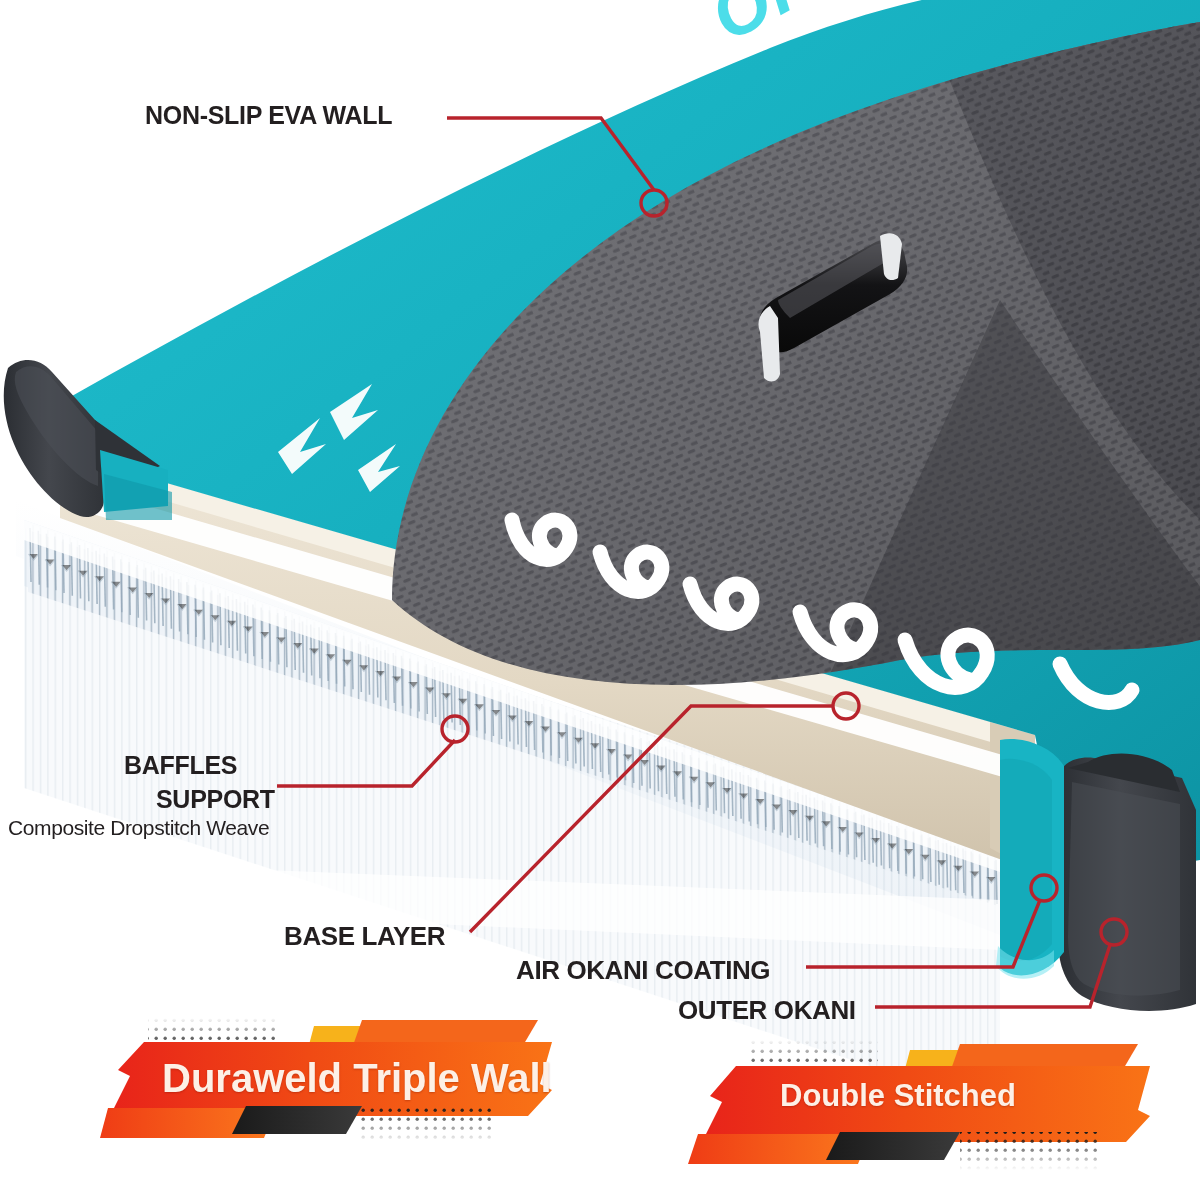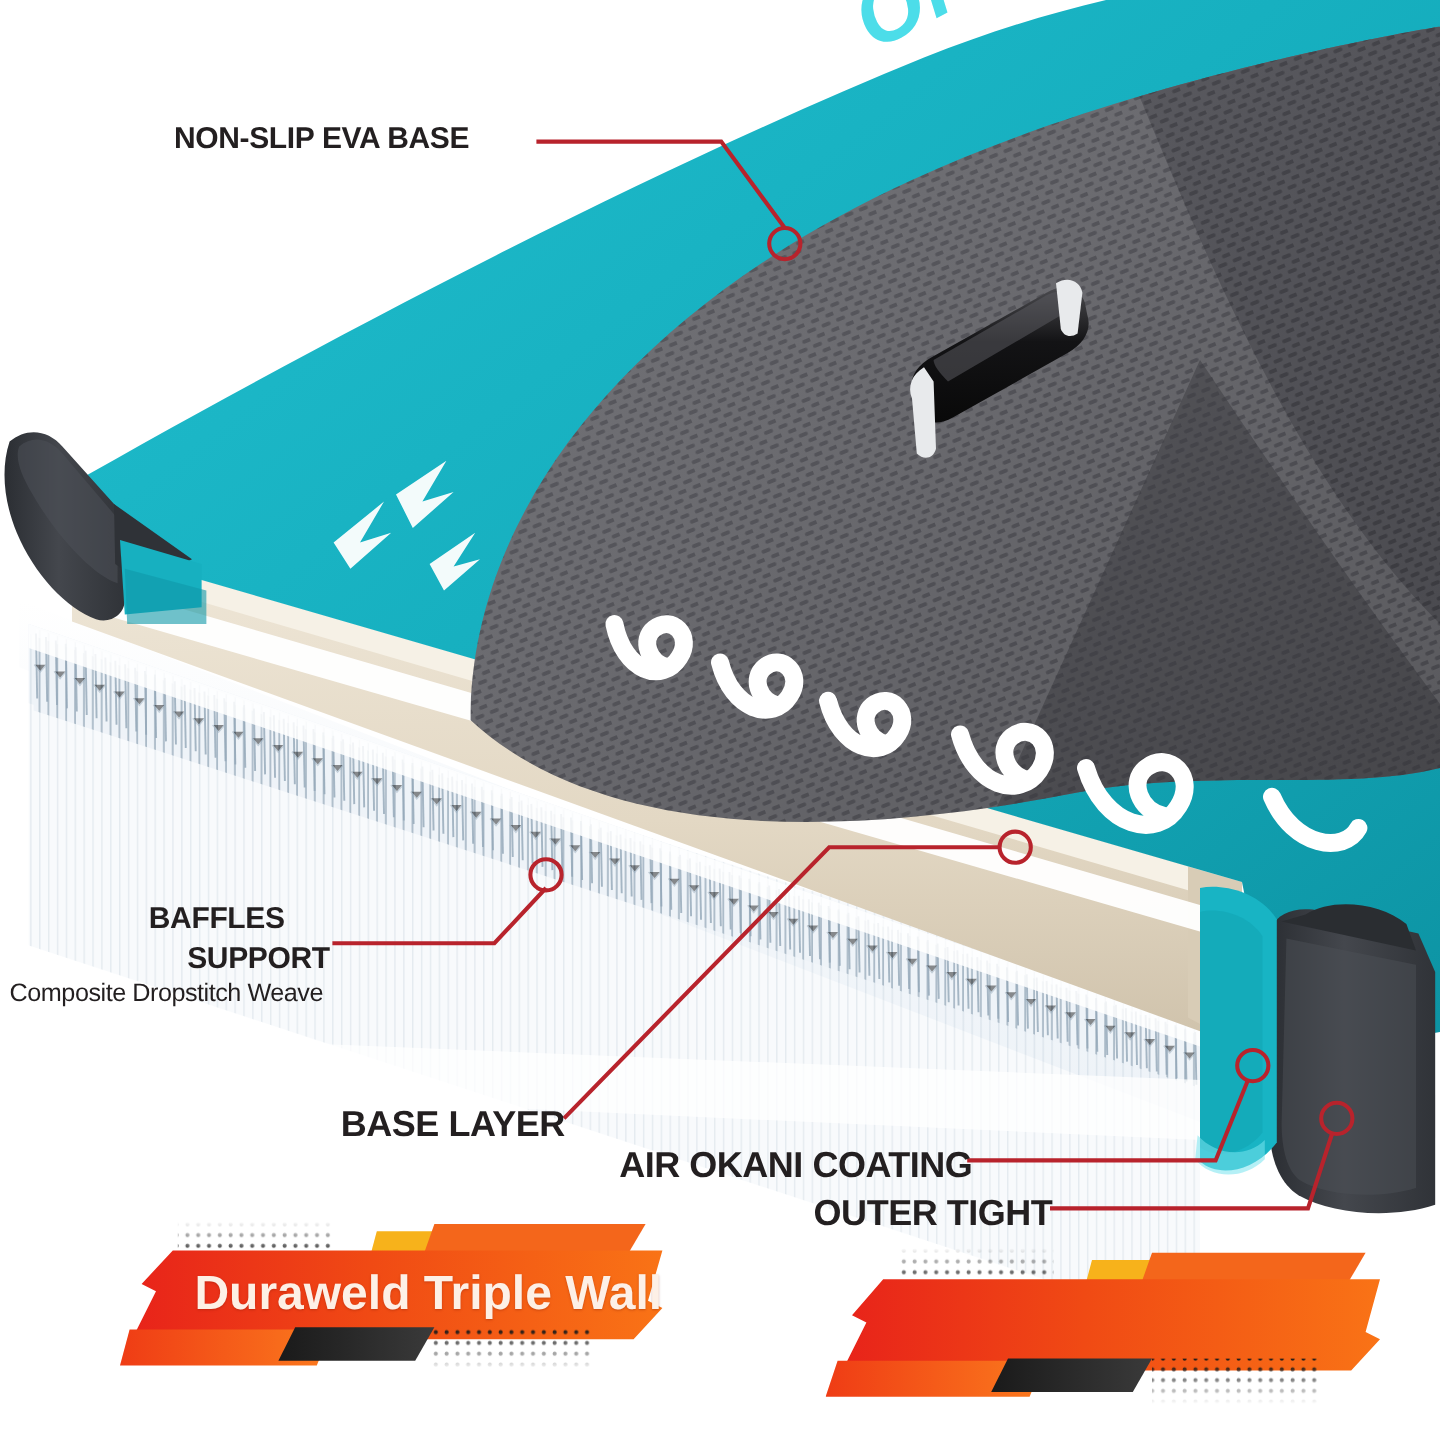--- a/index.html
+++ b/index.html
@@ -3,21 +3,21 @@
 <meta charset="utf-8">
 <style>
   html,body{margin:0;padding:0;background:#fff;}
   body{width:1200px;height:1200px;overflow:hidden;
        font-family:"Liberation Sans",sans-serif;}
   #stage{position:relative;width:1200px;height:1200px;background:#ffffff;}
   #art{position:absolute;inset:0;}
   .lbl{position:absolute;color:#231f20;white-space:nowrap;}
   .lbl.cap{font-weight:bold;font-size:25px;letter-spacing:-.3px;}
   .lbl.sub{font-weight:normal;font-size:21px;letter-spacing:-.4px;}
-  .lbl.big{font-weight:bold;font-size:30px;letter-spacing:-.4px;text-align:right;}
+  .lbl.big{font-weight:bold;font-size:26px;letter-spacing:-.4px;text-align:right;}
   #overlay{position:absolute;inset:0;pointer-events:none;}
   .banner{position:absolute;}
   .bntxt{position:absolute;color:#fdf0e6;font-weight:bold;
          white-space:nowrap;text-shadow:0 1px 2px rgba(120,20,0,.35);}
 </style>
 </head>
 <body>
 
 <div id="stage">
 
@@ -395,33 +395,33 @@
       </g>
     <g id="dots" fill="none" stroke="#b8232c" stroke-width="3.4">
         <circle cx="654" cy="203" r="13"></circle>
         <circle cx="455" cy="729" r="13"></circle>
         <circle cx="846" cy="706" r="13"></circle>
         <circle cx="1044" cy="888" r="13"></circle>
         <circle cx="1114" cy="932" r="13"></circle>
       </g>
   </svg>
 
-  <div class="lbl cap" style="left:145px;top:101px;">NON-SLIP EVA BASE</div>
+  <div class="lbl cap" style="left:145px;top:101px;">NON-SLIP EVA WALL</div>
 
   <div class="lbl cap" style="left:124px;top:751px;">BAFFLES</div>
 
   <div class="lbl cap" style="left:156px;top:785px;">SUPPORT</div>
 
   <div class="lbl sub" style="left:8px;top:816px;">Composite Dropstitch Weave</div>
 
   <div class="lbl big" style="left:284px;top:921px;">BASE LAYER</div>
 
   <div class="lbl big" style="left:516px;top:955px;">AIR OKANI COATING</div>
 
-  <div class="lbl big" style="left:678px;top:995px;">OUTER TIGHT</div>
+  <div class="lbl big" style="left:678px;top:995px;">OUTER OKANI</div>
 
   <svg class="banner" style="left:100px;top:1018px;" width="470" height="150" viewBox="0 0 470 150">
     <defs>
       <linearGradient id="bg1" x1="0" y1="0" x2="1" y2="0">
         <stop offset="0" stop-color="#e8231a"></stop>
         <stop offset=".45" stop-color="#f04a14"></stop>
         <stop offset="1" stop-color="#f97316"></stop>
       </linearGradient>
       <linearGradient id="bg1b" x1="0" y1="0" x2="1" y2="0">
         <stop offset="0" stop-color="#ef3c15"></stop>
@@ -508,14 +508,15 @@
     </g>
     <path d="M222,10 L300,10 L292,40 L214,40 Z" fill="#f7b21b"></path>
     <path d="M272,4 L450,4 L430,38 L260,38 Z" fill="#f4661b"></path>
     <path d="M48,26 L462,26 L450,70 L462,76 L438,102 L14,102 L34,62 L22,56 Z" fill="url(#bg2)"></path>
     <path d="M10,94 L182,94 L170,124 L0,124 Z" fill="url(#bg2b)"></path>
     <path d="M152,92 L272,92 L256,120 L138,120 Z" fill="url(#blk2)"></path>
     <g mask="url(#dm2b)">
       <rect x="272" y="92" width="140" height="38" fill="url(#dots2)"></rect>
     </g>
   </svg>
+  <div class="bntxt" style="left:780px;top:1078px;font-size:31px;">Double Stitched</div>
 
 </div>
 
 </body></html>

